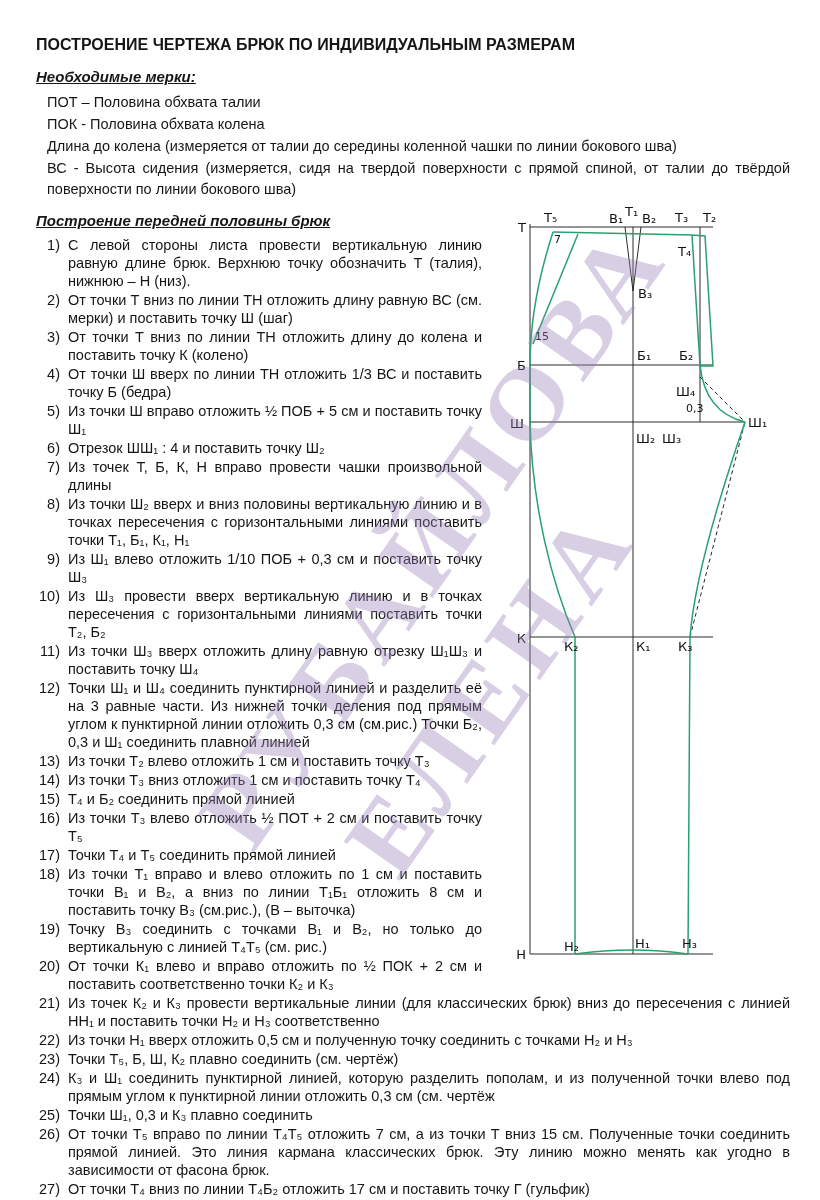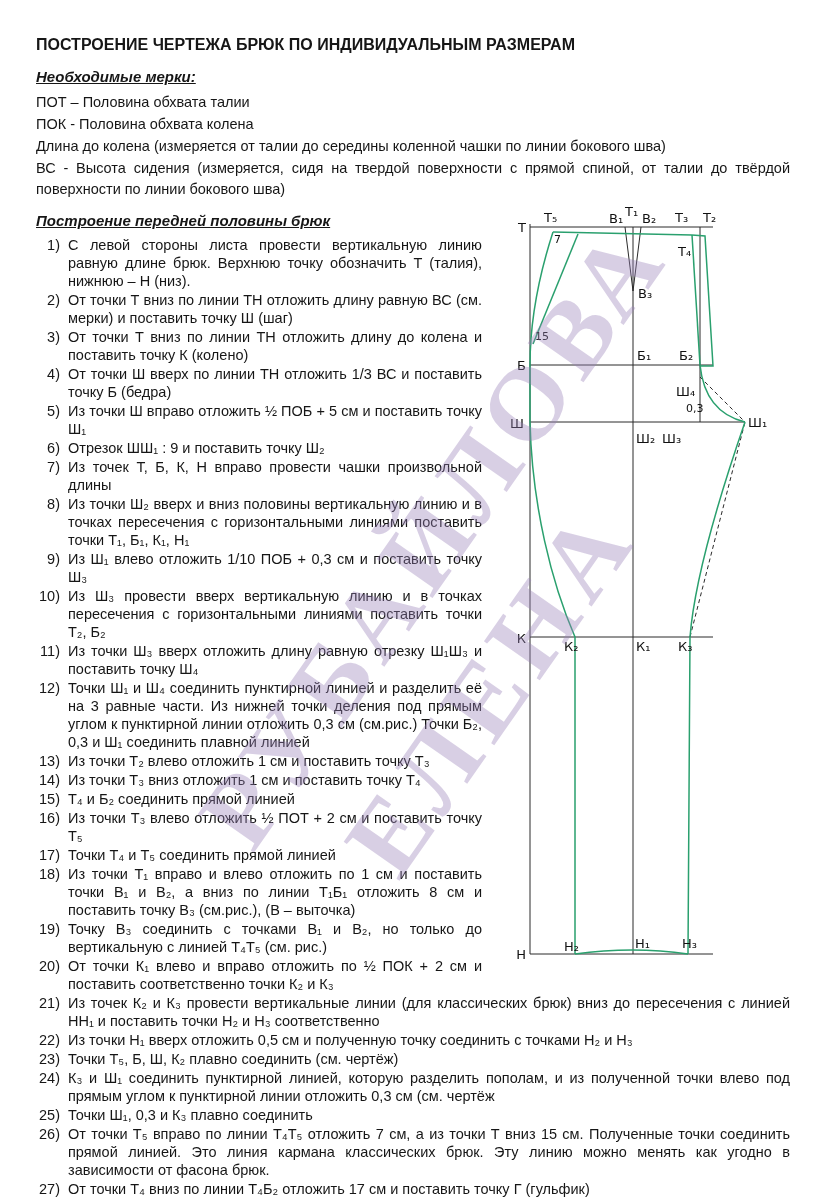--- a/index.html
+++ b/index.html
@@ -23,21 +23,21 @@
   .section-heading{
     font-size:15px;
     font-weight:bold;
     font-style:italic;
     text-decoration:underline;
     margin:0 0 7px 0;
   }
   .measurements{margin-bottom:12px;}
   .measure-line{
     line-height:21px;
-    margin:0 0 1px 0;
+    margin:0 0 1px 11px;
     text-align:justify;
   }
   .diagram-float{
     float:right;
     width:300px;
     height:772px;
     margin:-6px 0 2px 8px;
     position:relative;
   }
   ol.steps{
@@ -167,21 +167,21 @@
   </div>
 
   <div class="section-heading">Построение передней половины брюк</div>
 
   <ol class="steps">
     <li>С левой стороны листа провести вертикальную линию равную длине брюк. Верхнюю точку обозначить Т (талия), нижнюю – Н (низ).</li>
     <li>От точки Т вниз по линии ТН отложить длину равную ВС (см. мерки) и поставить точку Ш (шаг)</li>
     <li>От точки Т вниз по линии ТН отложить длину до колена и поставить точку К (колено)</li>
     <li>От точки Ш вверх по линии ТН отложить 1/3 ВС и поставить точку Б (бедра)</li>
     <li>Из точки Ш вправо отложить ½ ПОБ + 5 см и поставить точку Ш₁</li>
-    <li>Отрезок ШШ₁ : 9 и поставить точку Ш₂</li>
+    <li>Отрезок ШШ₁ : 4 и поставить точку Ш₂</li>
     <li>Из точек Т, Б, К, Н вправо провести чашки произвольной длины</li>
     <li>Из точки Ш₂ вверх и вниз половины вертикальную линию и в точках пересечения с горизонтальными линиями поставить точки Т₁, Б₁, К₁, Н₁</li>
     <li>Из Ш₁ влево отложить 1/10 ПОБ + 0,3 см и поставить точку Ш₃</li>
     <li>Из Ш₃ провести вверх вертикальную линию и в точках пересечения с горизонтальными линиями поставить точки Т₂, Б₂</li>
     <li>Из точки Ш₃ вверх отложить длину равную отрезку Ш₁Ш₃ и поставить точку Ш₄</li>
     <li>Точки Ш₁ и Ш₄ соединить пунктирной линией и разделить её на 3 равные части. Из нижней точки деления под прямым углом к пунктирной линии отложить 0,3 см (см.рис.) Точки Б₂, 0,3 и Ш₁ соединить плавной линией</li>
     <li>Из точки Т₂ влево отложить 1 см и поставить точку Т₃</li>
     <li>Из точки Т₃ вниз отложить 1 см и поставить точку Т₄</li>
     <li>Т₄ и Б₂ соединить прямой линией</li>
     <li>Из точки Т₃ влево отложить ½ ПОТ + 2 см и поставить точку Т₅</li>

